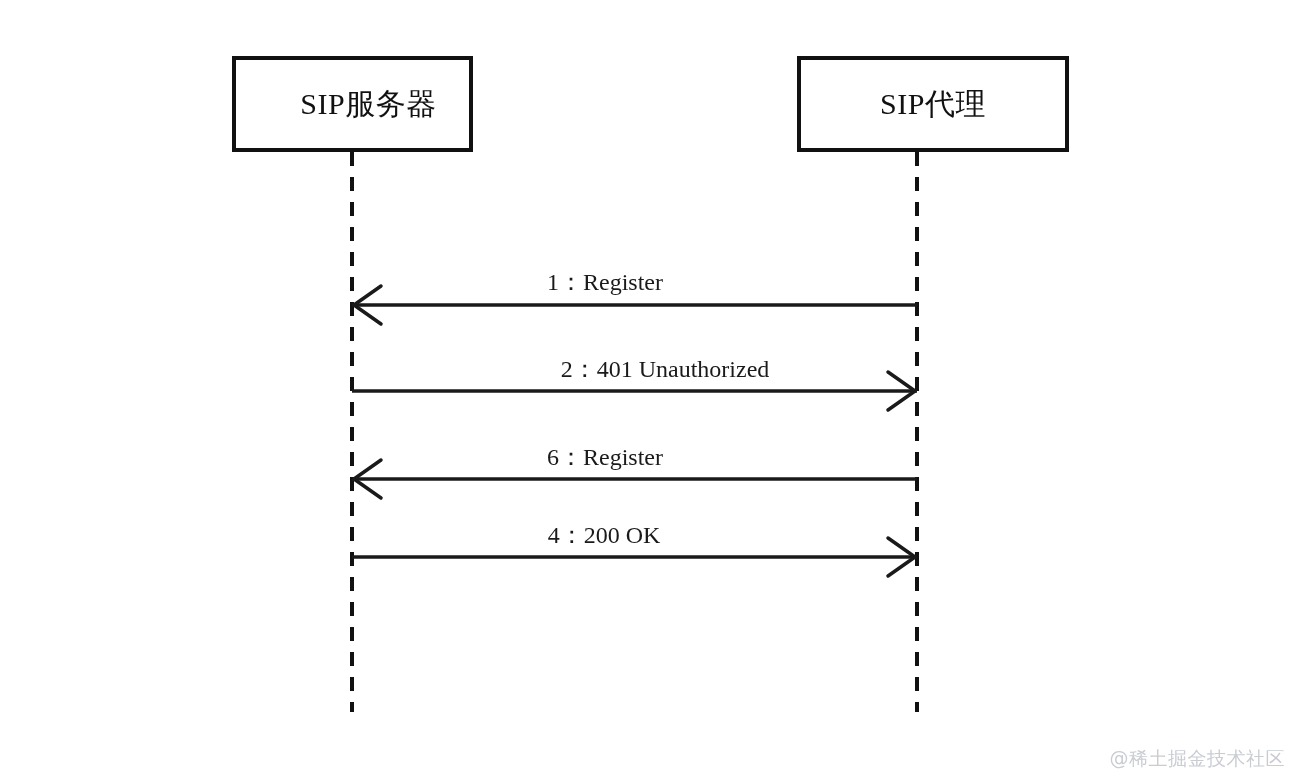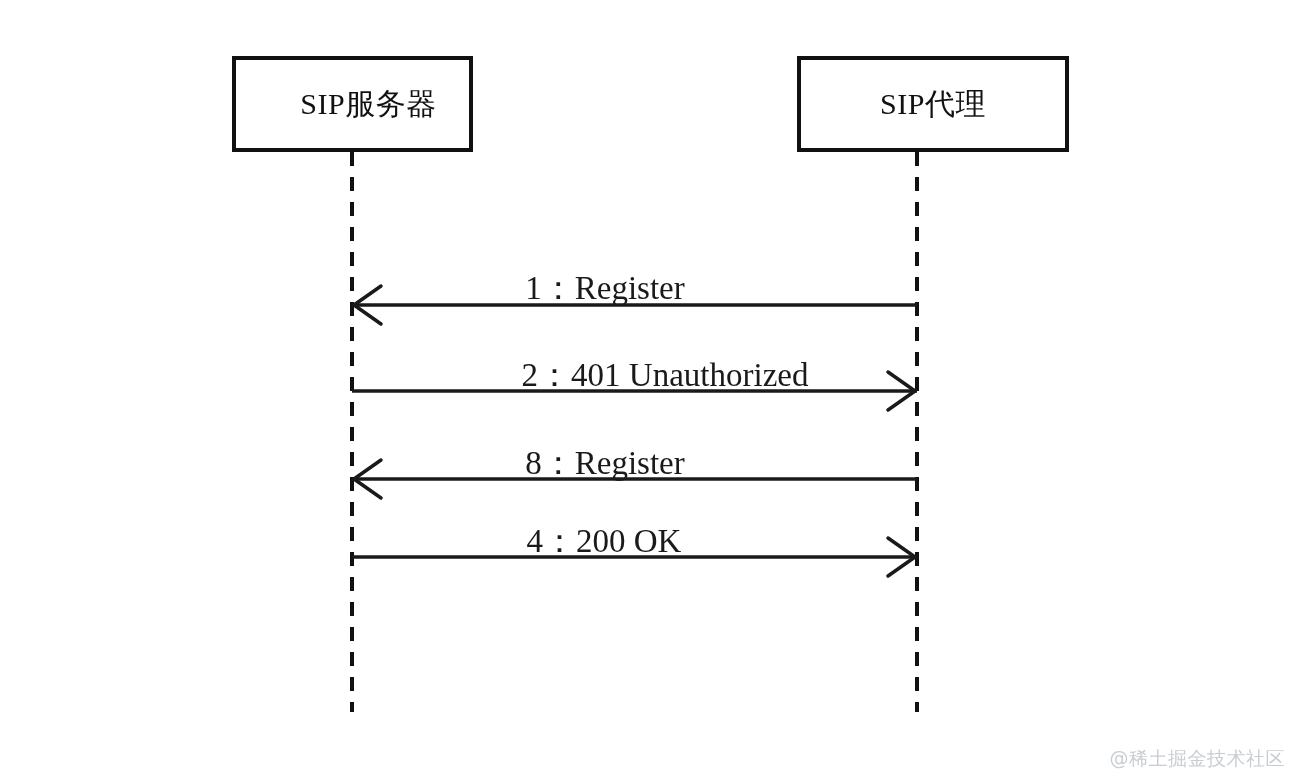--- a/index.html
+++ b/index.html
@@ -41,21 +41,21 @@
     white-space: nowrap;
   }
 
   #box-sip-server { left: 232px; top: 56px; width: 241px; height: 96px; padding-left: 32px; }
   #box-sip-agent  { left: 797px; top: 56px; width: 272px; height: 96px; }
 
   
   .message-label {
     position: absolute;
     font-family: "Liberation Serif", "DejaVu Serif", serif;
-    font-size: 33px;
+    font-size: 24px;
     color: #1a1a1a;
     white-space: nowrap;
     text-align: center;
     transform: translateX(-50%);
   }
 
   
   #watermark {
     position: absolute;
     right: 14px;
@@ -104,19 +104,19 @@
   </div>
 
   <div class="lifeline-box" id="box-sip-agent">
     <span class="lifeline-box-label">SIP代理</span>
   </div>
 
   <div class="message-label" style="left:605px; top:266px;">1：Register</div>
 
   <div class="message-label" style="left:665px; top:353px;">2：401 Unauthorized</div>
 
-  <div class="message-label" style="left:605px; top:441px;">8：Register</div>
+  <div class="message-label" style="left:605px; top:441px;">6：Register</div>
 
   <div class="message-label" style="left:604px; top:519px;">4：200 OK</div>
 
   <div id="watermark">@稀土掘金技术社区</div>
 
 </div>
 
 </body></html>

